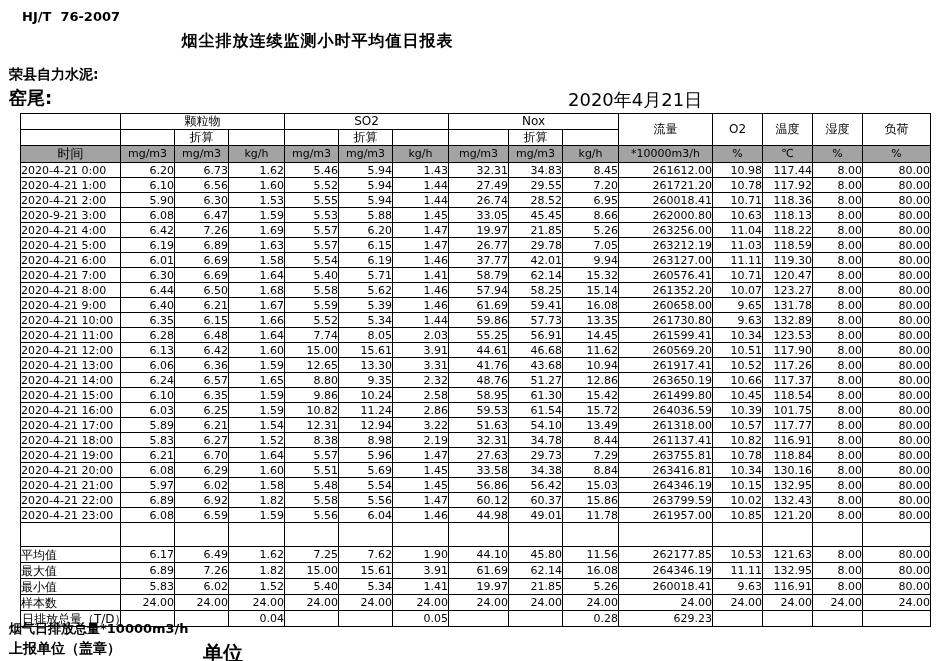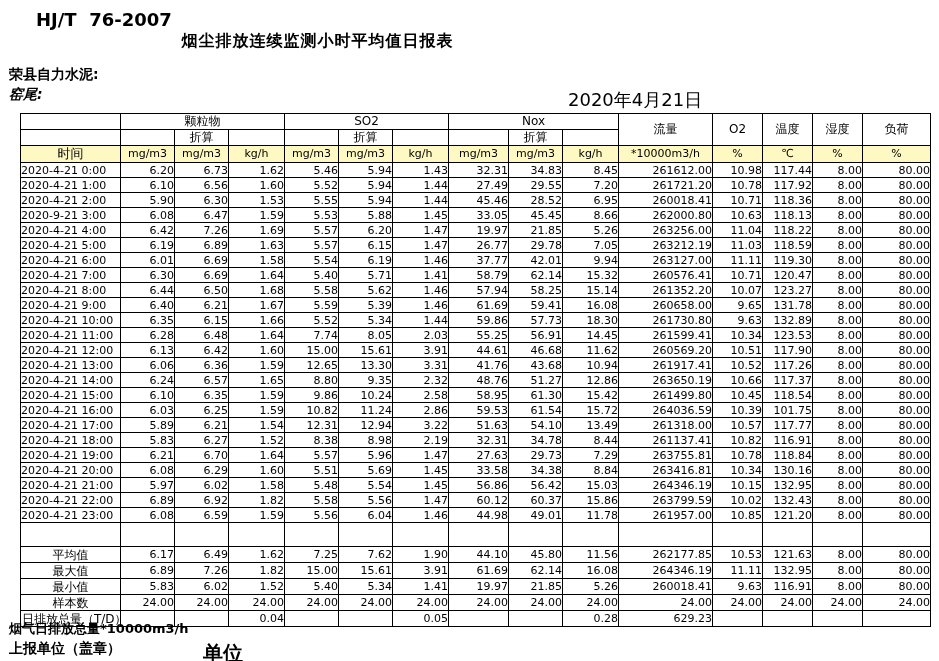--- a/index.html
+++ b/index.html
@@ -1,31 +1,31 @@
 <!DOCTYPE html>
 <html><head>
 <meta charset="utf-8">
 <style>
   html,body{margin:0;padding:0;background:#fff;}
   body{width:939px;height:661px;position:relative;font-family:"DejaVu Sans",sans-serif;color:#000;}
   .abs{position:absolute;}
-  .code{left:36px;top:9px;font-size:18px;font-weight:bold;white-space:pre;text-align:right;}
+  .code{left:22px;top:9px;font-size:13px;font-weight:bold;white-space:pre;text-align:right;}
   .title{left:0;right:0;top:31px;text-align:center;font-size:16px;font-weight:bold;letter-spacing:1px;transform:translateX(-152px);}
   .company{left:9px;top:66px;font-size:14px;font-weight:bold;}
-  .stack{left:9px;top:86px;font-size:14px;font-weight:bold;font-style:italic;}
+  .stack{left:9px;top:86px;font-size:18px;font-weight:bold;}
   .date{left:568px;top:88px;font-size:18px;}
   table.report{left:20px;top:113px;border-collapse:collapse;table-layout:fixed;width:910px;}
   table.report th,table.report td{border:1px solid #000;padding:0;overflow:hidden;white-space:nowrap;font-weight:normal;}
   thead th{text-align:center;font-size:12px;}
   tr.h1 th,tr.h2 th{height:15px;line-height:15px;}
-  tr.h3 th{height:16px;line-height:16px;background:#fef9c3;font-size:11px;}
+  tr.h3 th{height:16px;line-height:16px;background:#a3a3a3;font-size:11px;}
   tr.h3 th.cn{font-size:13px;}
   td.c-time{font-size:11px;padding-right:7px;white-space:pre;}
   td.c-num{font-size:11px;text-align:right;padding-right:7px;}
-  td.c-label{font-size:12px;text-align:center;padding-right:3px;}
+  td.c-label{font-size:12px;text-align:left;padding-right:3px;}
   td.c-label.left{text-align:left;padding-left:1px;}
   tr.r-data td{height:14px;line-height:13px;}
   tr.r-spacer td{height:23px;}
   tr.r-sum td{height:15px;line-height:14px;}
   .note{left:9px;top:620px;font-size:13px;font-weight:bold;}
   .report-unit{left:9px;top:640px;font-size:14px;font-weight:bold;}
   .unit{left:203px;top:640px;font-size:20px;font-weight:bold;}
 </style>
 </head>
 <body>
@@ -132,21 +132,21 @@
         <td class="c-num">80.00</td>
       </tr>
       <tr class="r-data">
         <td class="c-time">2020-4-21  2:00</td>
         <td class="c-num">5.90</td>
         <td class="c-num">6.30</td>
         <td class="c-num">1.53</td>
         <td class="c-num">5.55</td>
         <td class="c-num">5.94</td>
         <td class="c-num">1.44</td>
-        <td class="c-num">45.46</td>
+        <td class="c-num">26.74</td>
         <td class="c-num">28.52</td>
         <td class="c-num">6.95</td>
         <td class="c-num">260018.41</td>
         <td class="c-num">10.71</td>
         <td class="c-num">118.36</td>
         <td class="c-num">8.00</td>
         <td class="c-num">80.00</td>
       </tr>
       <tr class="r-data">
         <td class="c-time">2020-9-21  3:00</td>
@@ -270,21 +270,21 @@
       <tr class="r-data">
         <td class="c-time">2020-4-21 10:00</td>
         <td class="c-num">6.35</td>
         <td class="c-num">6.15</td>
         <td class="c-num">1.66</td>
         <td class="c-num">5.52</td>
         <td class="c-num">5.34</td>
         <td class="c-num">1.44</td>
         <td class="c-num">59.86</td>
         <td class="c-num">57.73</td>
-        <td class="c-num">18.30</td>
+        <td class="c-num">13.35</td>
         <td class="c-num">261730.80</td>
         <td class="c-num">9.63</td>
         <td class="c-num">132.89</td>
         <td class="c-num">8.00</td>
         <td class="c-num">80.00</td>
       </tr>
       <tr class="r-data">
         <td class="c-time">2020-4-21 11:00</td>
         <td class="c-num">6.28</td>
         <td class="c-num">6.48</td>

